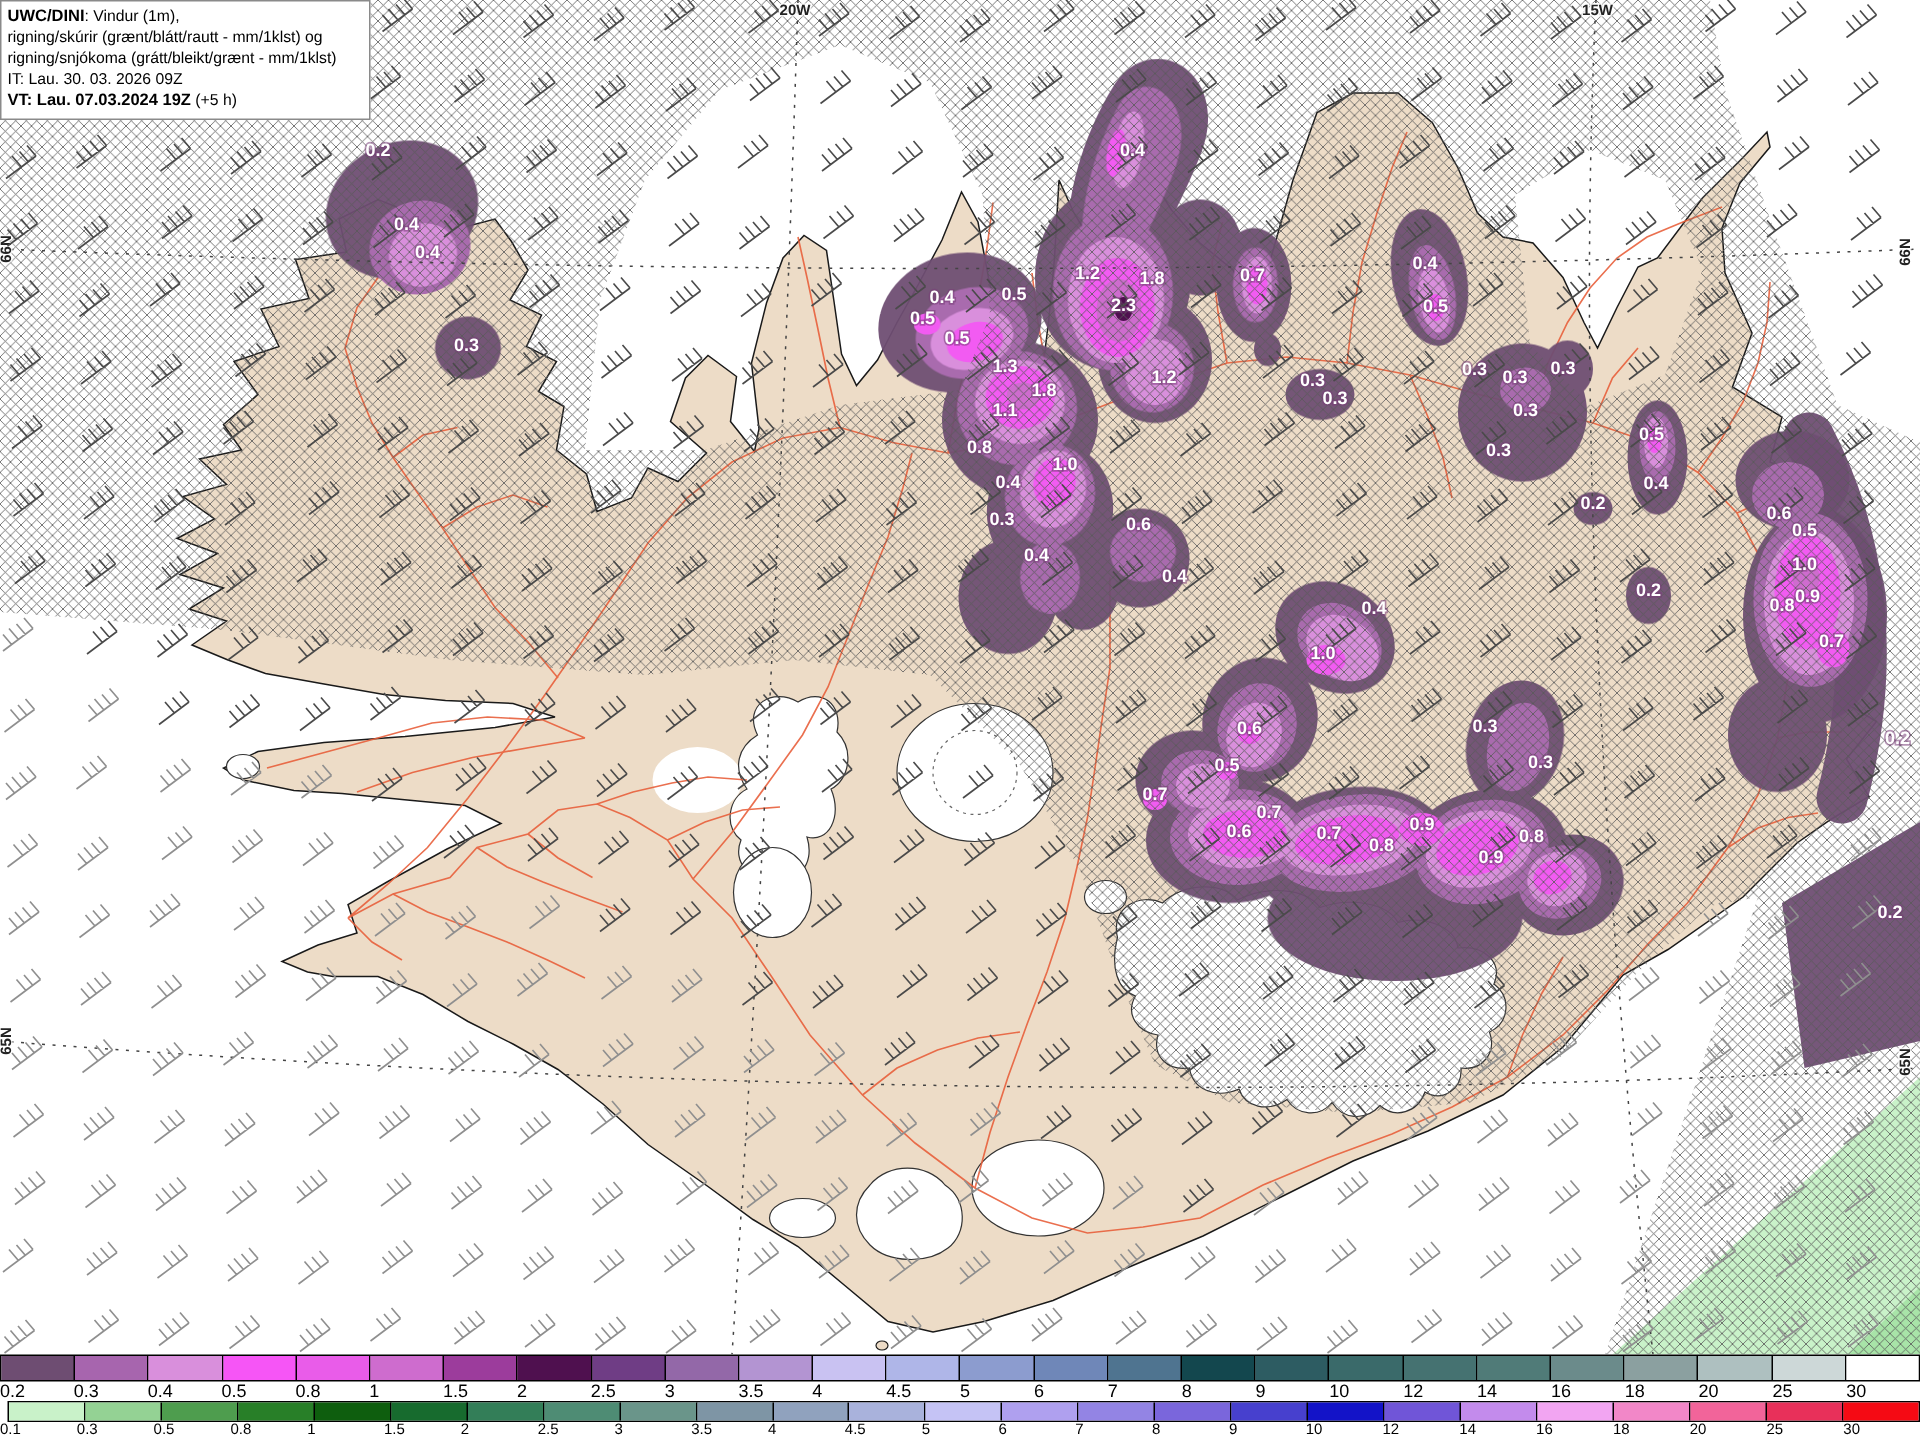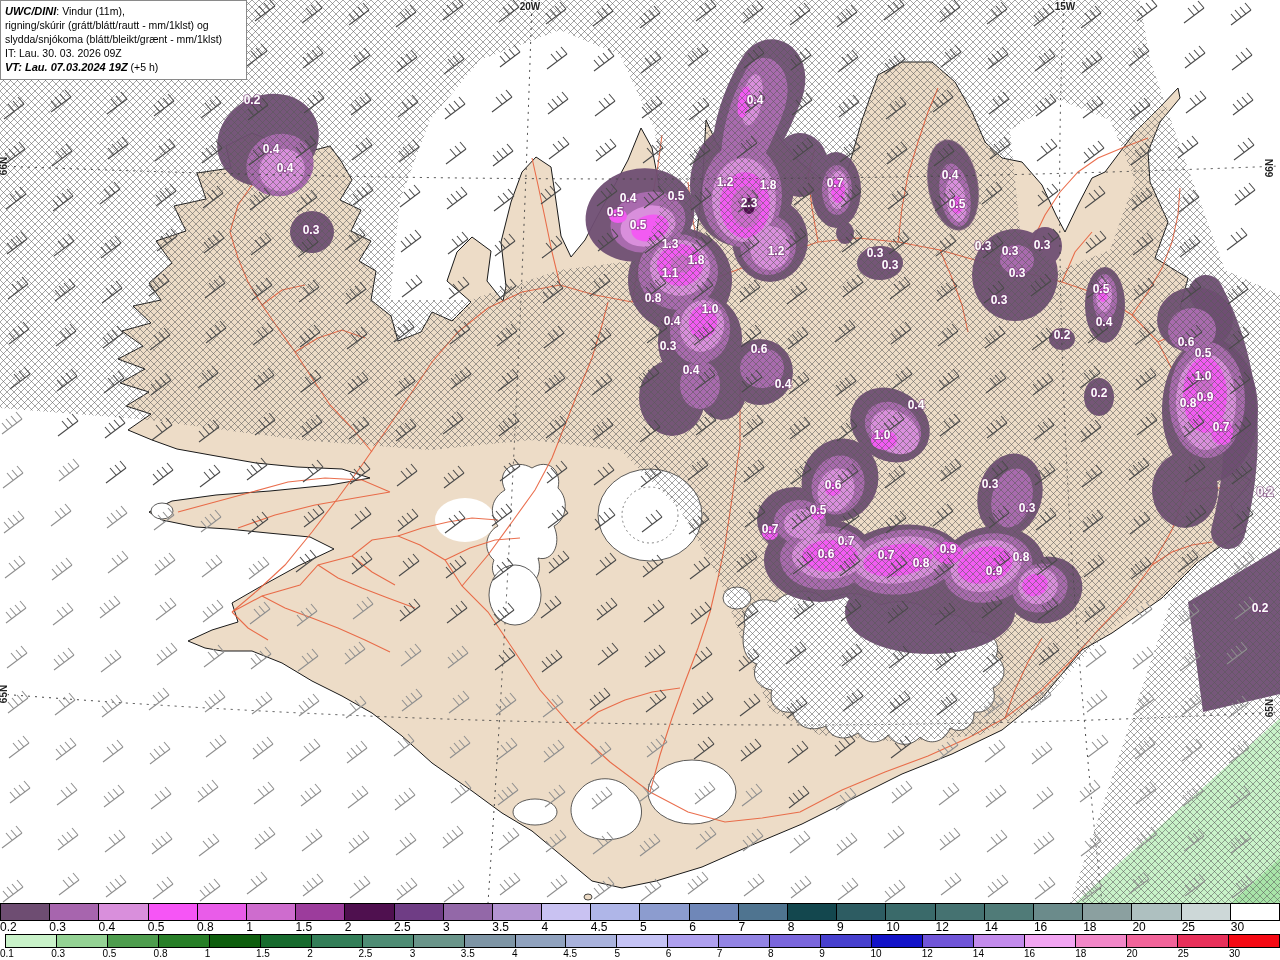--- a/index.html
+++ b/index.html
@@ -6,21 +6,21 @@
     font-family:"Liberation Sans",sans-serif;}
   #stage{position:relative;width:1280px;height:960px;}
   #map-wrap{position:absolute;top:0;left:0;width:1280px;height:903px;background:#fff;}
   svg{display:block;}
   .plab{font:bold 12px "Liberation Sans",sans-serif;fill:#ffffff;text-anchor:middle;
     paint-order:stroke;stroke:rgba(120,62,120,.55);stroke-width:2.2px;}
   .gridlab{font:bold 10px "Liberation Sans",sans-serif;fill:#222;text-anchor:middle;
     paint-order:stroke;stroke:rgba(255,255,255,.8);stroke-width:2px;}
   #title-box{position:absolute;top:0;left:0;width:236px;background:#fff;border:1px solid #8a8a8a;
     padding:3px 5px 4px 4px;font-size:10.5px;line-height:1.32;color:#000;z-index:5;}
-  #title-box b{font-size:11px;font-style:italic;}
+  #title-box b{font-size:11px;}
   #legend{position:absolute;top:903px;left:0;width:1280px;height:57px;background:#fff;z-index:4;}
   .lg-bar{display:flex;height:18px;border:1px solid #000;box-sizing:border-box;}
   .lg-bar .sw{flex:1;border-right:1px solid #000;}
   .lg-bar .sw:last-child{border-right:none;}
   .lg-labels{display:flex;height:13px;font-size:12px;color:#000;}
   .lg-labels .lb{flex:1;text-align:left;line-height:13px;}
   .lg-bar.row2{height:14px;margin-left:5px;}
   .lg-labels.row2{height:16px;font-size:10px;line-height:11px;}
   .lg-labels.row2 .lb{line-height:12px;}
 </style>
@@ -270,23 +270,23 @@
           <text class="plab" x="948" y="553">0.9</text>
           <text class="plab" x="921" y="567">0.8</text>
           <text class="plab" x="994" y="575">0.9</text>
           <text class="plab" x="1021" y="561">0.8</text>
           <text class="plab" x="1260" y="612">0.2</text>
         </g>
     </svg>
   </div>
 
   <div id="title-box">
-    <div><b>UWC/DINI</b><span>: Vindur (11m),</span></div>
-    <div>rigning/skúrir (grátt/blátt/rautt - mm/1klst) og</div>
-    <div>slydda/snjókoma (blátt/bleikt/grænt - mm/1klst)</div>
+    <div><b>UWC/DINI</b><span>: Vindur (1m),</span></div>
+    <div>rigning/skúrir (grænt/blátt/rautt - mm/1klst) og</div>
+    <div>rigning/snjókoma (grátt/bleikt/grænt - mm/1klst)</div>
     <div>IT: Lau. 30. 03. 2026 09Z</div>
     <div><b>VT: Lau. 07.03.2024 19Z</b><span> (+5 h)</span></div>
   </div>
 
   <div id="legend">
     <div class="lg-bar" id="lg-top-bar">
         <div class="sw" style="background: rgb(110, 77, 114);"></div>
         <div class="sw" style="background: rgb(167, 101, 174);"></div>
         <div class="sw" style="background: rgb(217, 143, 220);"></div>
         <div class="sw" style="background: rgb(246, 85, 246);"></div>

